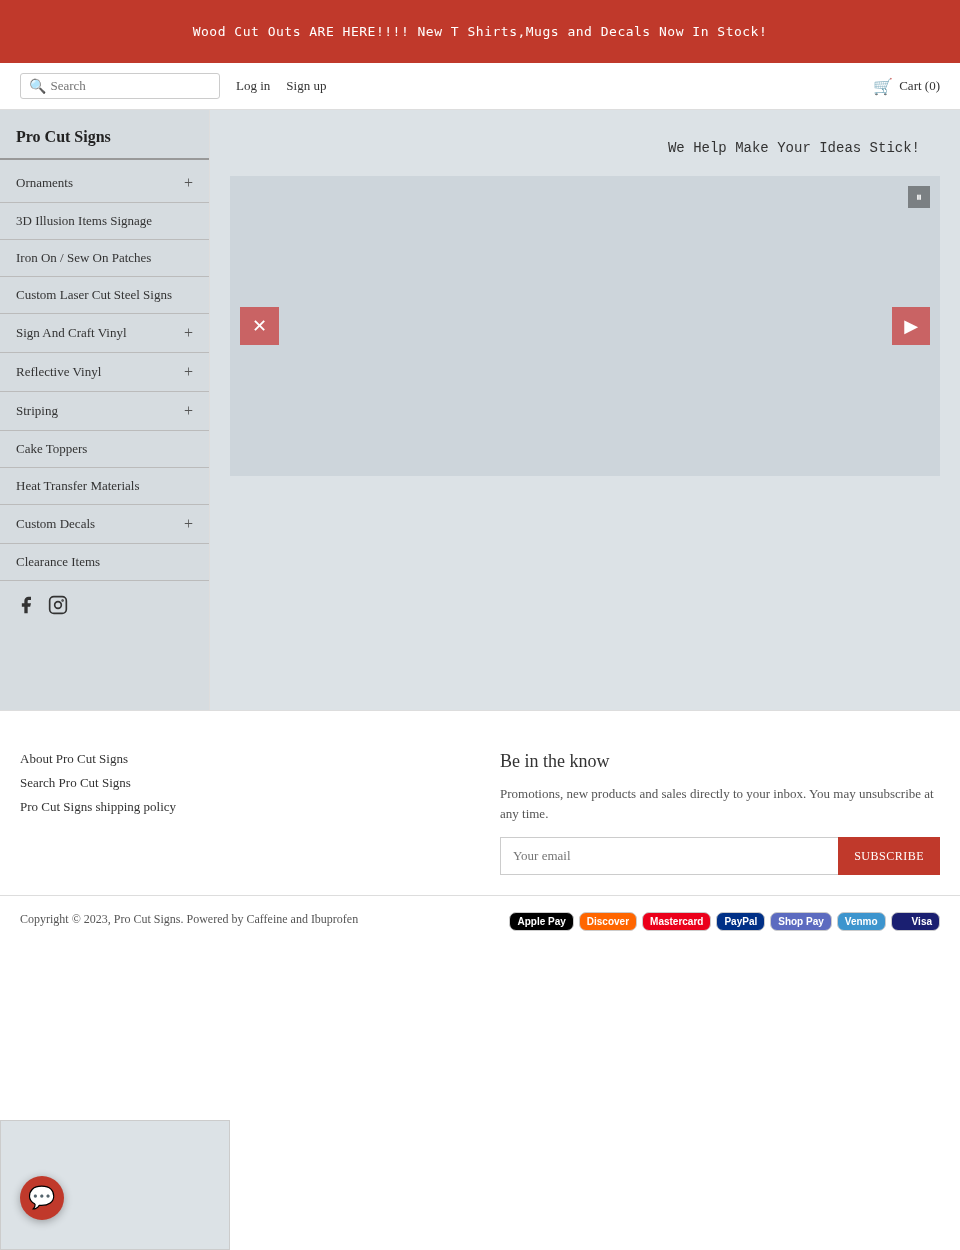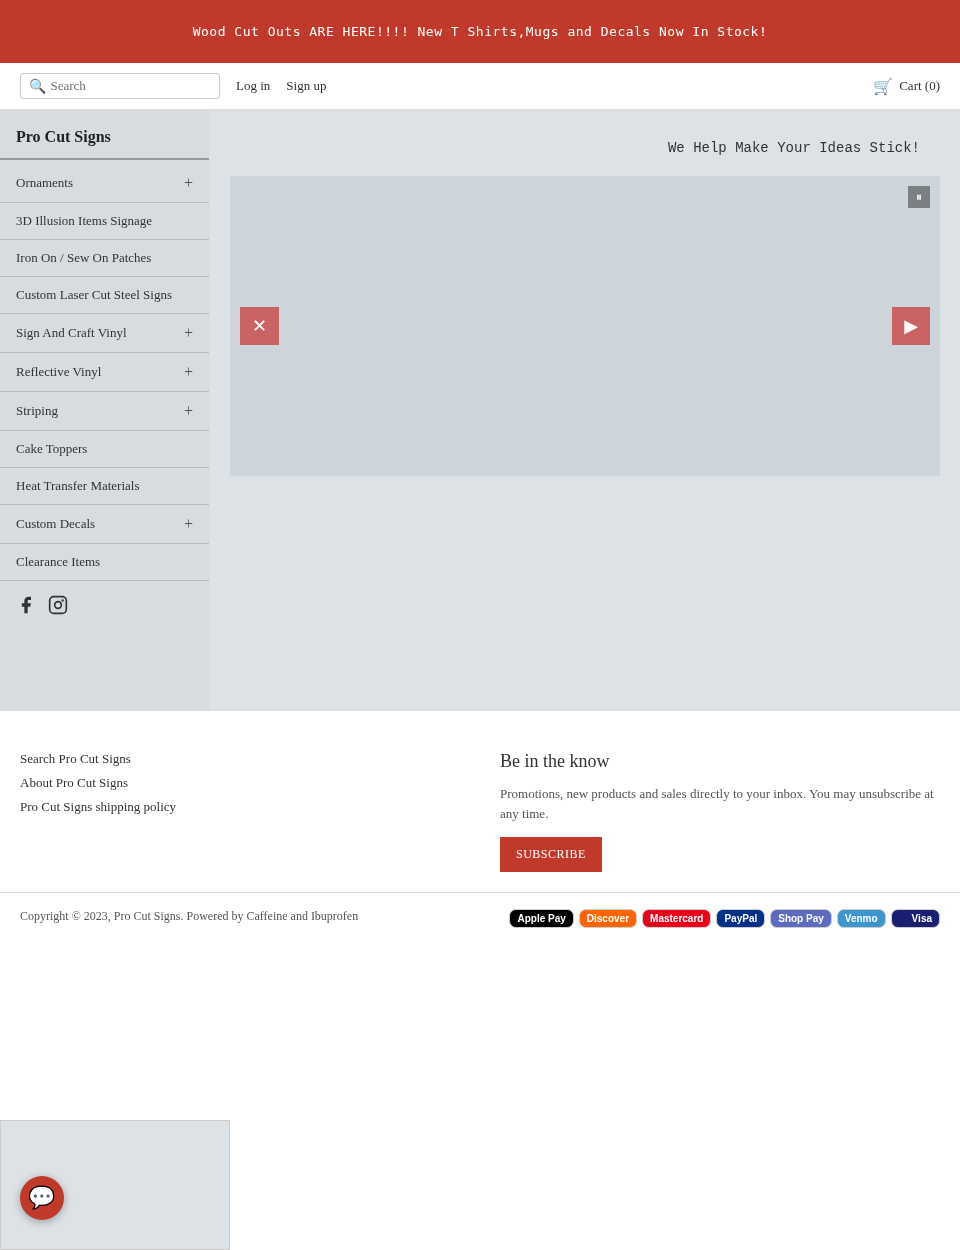--- a/index.html
+++ b/index.html
@@ -392,29 +392,30 @@
       <button class="slide-pause">⏸</button>
       <button class="slide-control right">▶</button>
     </div>
   </main>
 
 </div>
 
 <div class="footer-top">
   <div class="footer-links">
     <div id="footer-links-container">
+        <a href="#">About Pro Cut Signs</a>
         <a href="#">Search Pro Cut Signs</a>
-        <a href="#">About Pro Cut Signs</a>
         <a href="#">Pro Cut Signs shipping policy</a>
       </div>
   </div>
   <div class="footer-newsletter">
     <h3>Be in the know</h3>
     <p>Promotions, new products and sales directly to your inbox. You may unsubscribe at any time.</p>
     <div class="newsletter-form">
+      <input type="email" class="newsletter-input" placeholder="Your email" style="">
       <button class="subscribe-btn">SUBSCRIBE</button>
     </div>
   </div>
 </div>
 
 <div class="footer-bottom">
   <span>Copyright © 2023, Pro Cut Signs. Powered by Caffeine and Ibuprofen</span>
   <div class="payment-icons">
     <div id="payment-icons-container" style="display:flex;gap:5px;align-items:center;">
         <span class="payment-icon apple">Apple Pay</span>

